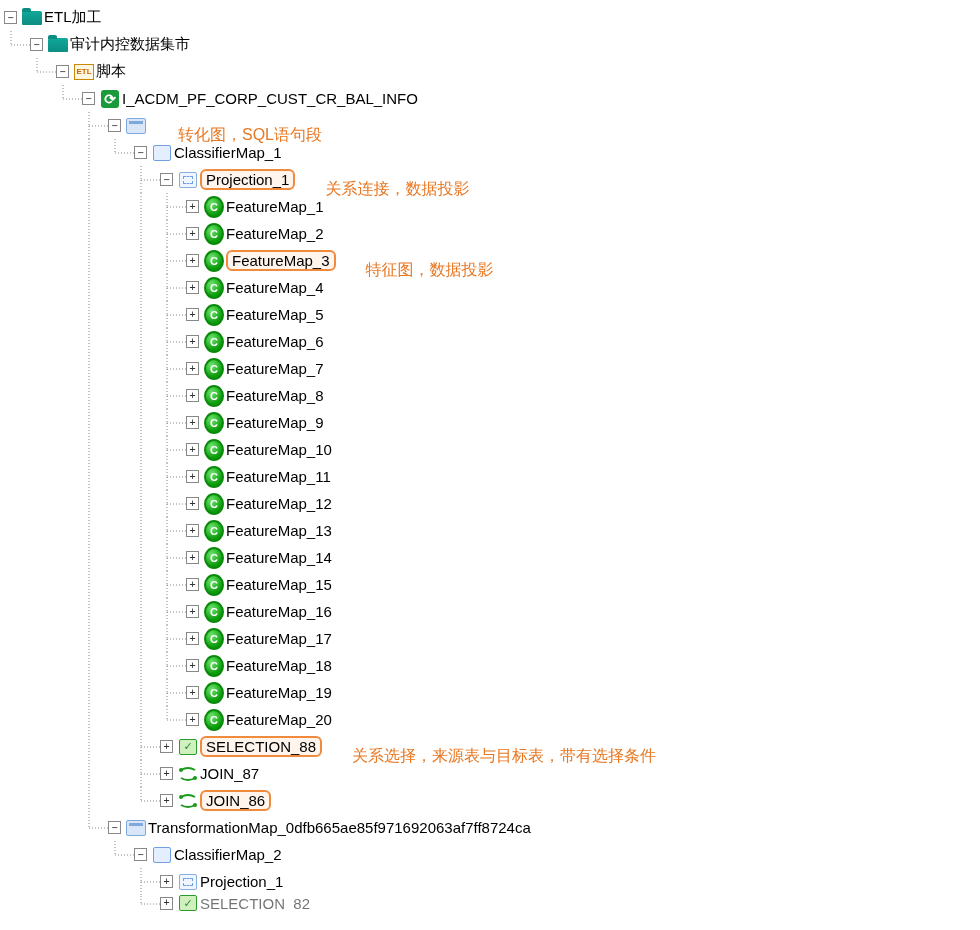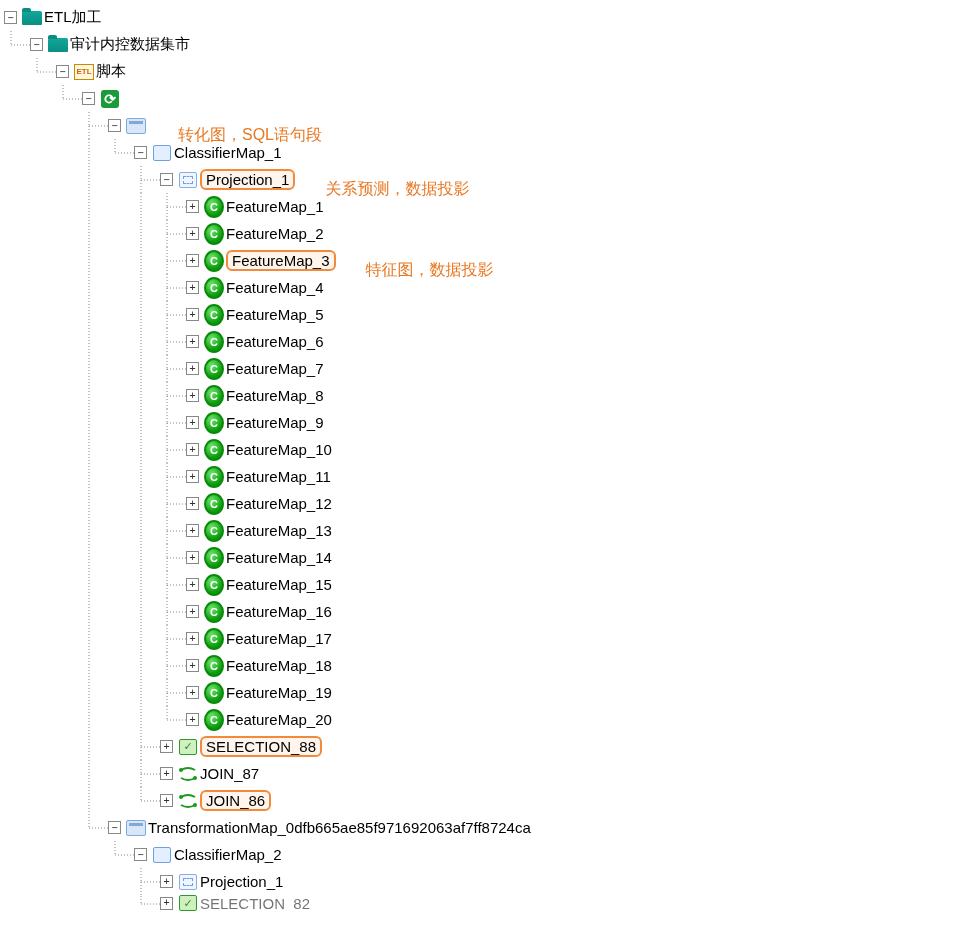--- a/index.html
+++ b/index.html
@@ -166,20 +166,21 @@
       <span class="ind" style="position: relative;">
         <svg width="26" height="27" style="position: absolute; inset: 0px;">
           <line x1="7" x2="7" y1="0" y2="14" stroke="#888" stroke-dasharray="1,2"></line>
           <line x1="7" x2="26" y1="14" y2="14" stroke="#888" stroke-dasharray="1,2"></line>
         </svg>
       </span>
   <span class="exp">−</span>
   <span class="ico">
         <span class="refresh-ico">⟳</span>
       </span>
+  <span class="lbl">I_ACDM_PF_CORP_CUST_CR_BAL_INFO</span>
 </div>
 
 <div class="node">
   <span class="ind" style="position: relative;">
         <svg width="26" height="27" style="position: absolute; inset: 0px;"></svg>
       </span>
       <span class="ind" style="position: relative;">
         <svg width="26" height="27" style="position: absolute; inset: 0px;"></svg>
       </span>
       <span class="ind" style="position: relative;">
@@ -250,21 +251,21 @@
           <line x1="7" x2="7" y1="0" y2="14" stroke="#888" stroke-dasharray="1,2"></line>
           <line x1="7" x2="26" y1="14" y2="14" stroke="#888" stroke-dasharray="1,2"></line>
           <line x1="7" x2="7" y1="14" y2="27" stroke="#888" stroke-dasharray="1,2"></line>
         </svg>
       </span>
   <span class="exp">−</span>
   <span class="ico">
         <span class="proj-ico"></span>
       </span>
   <span class="lbl hl">Projection_1</span>
-  <span class="ann">关系预测，数据投影</span>
+  <span class="ann">关系连接，数据投影</span>
 </div>
 
 <div id="features-container">
       <div class="node">
         <span class="ind" style="position: relative;">
           <svg width="26" height="27" style="position: absolute; inset: 0px;"></svg>
         </span>
         <span class="ind" style="position: relative;">
           <svg width="26" height="27" style="position: absolute; inset: 0px;"></svg>
         </span>
@@ -1006,20 +1007,21 @@
           <line x1="7" x2="7" y1="0" y2="14" stroke="#888" stroke-dasharray="1,2"></line>
           <line x1="7" x2="26" y1="14" y2="14" stroke="#888" stroke-dasharray="1,2"></line>
           <line x1="7" x2="7" y1="14" y2="27" stroke="#888" stroke-dasharray="1,2"></line>
         </svg>
       </span>
   <span class="exp">+</span>
   <span class="ico">
         <span class="sel-ico"></span>
       </span>
   <span class="lbl hl">SELECTION_88</span>
+  <span class="ann">关系选择，来源表与目标表，带有选择条件</span>
 </div>
 
 <div class="node">
   <span class="ind" style="position: relative;">
         <svg width="26" height="27" style="position: absolute; inset: 0px;"></svg>
       </span>
       <span class="ind" style="position: relative;">
         <svg width="26" height="27" style="position: absolute; inset: 0px;"></svg>
       </span>
       <span class="ind" style="position: relative;">

